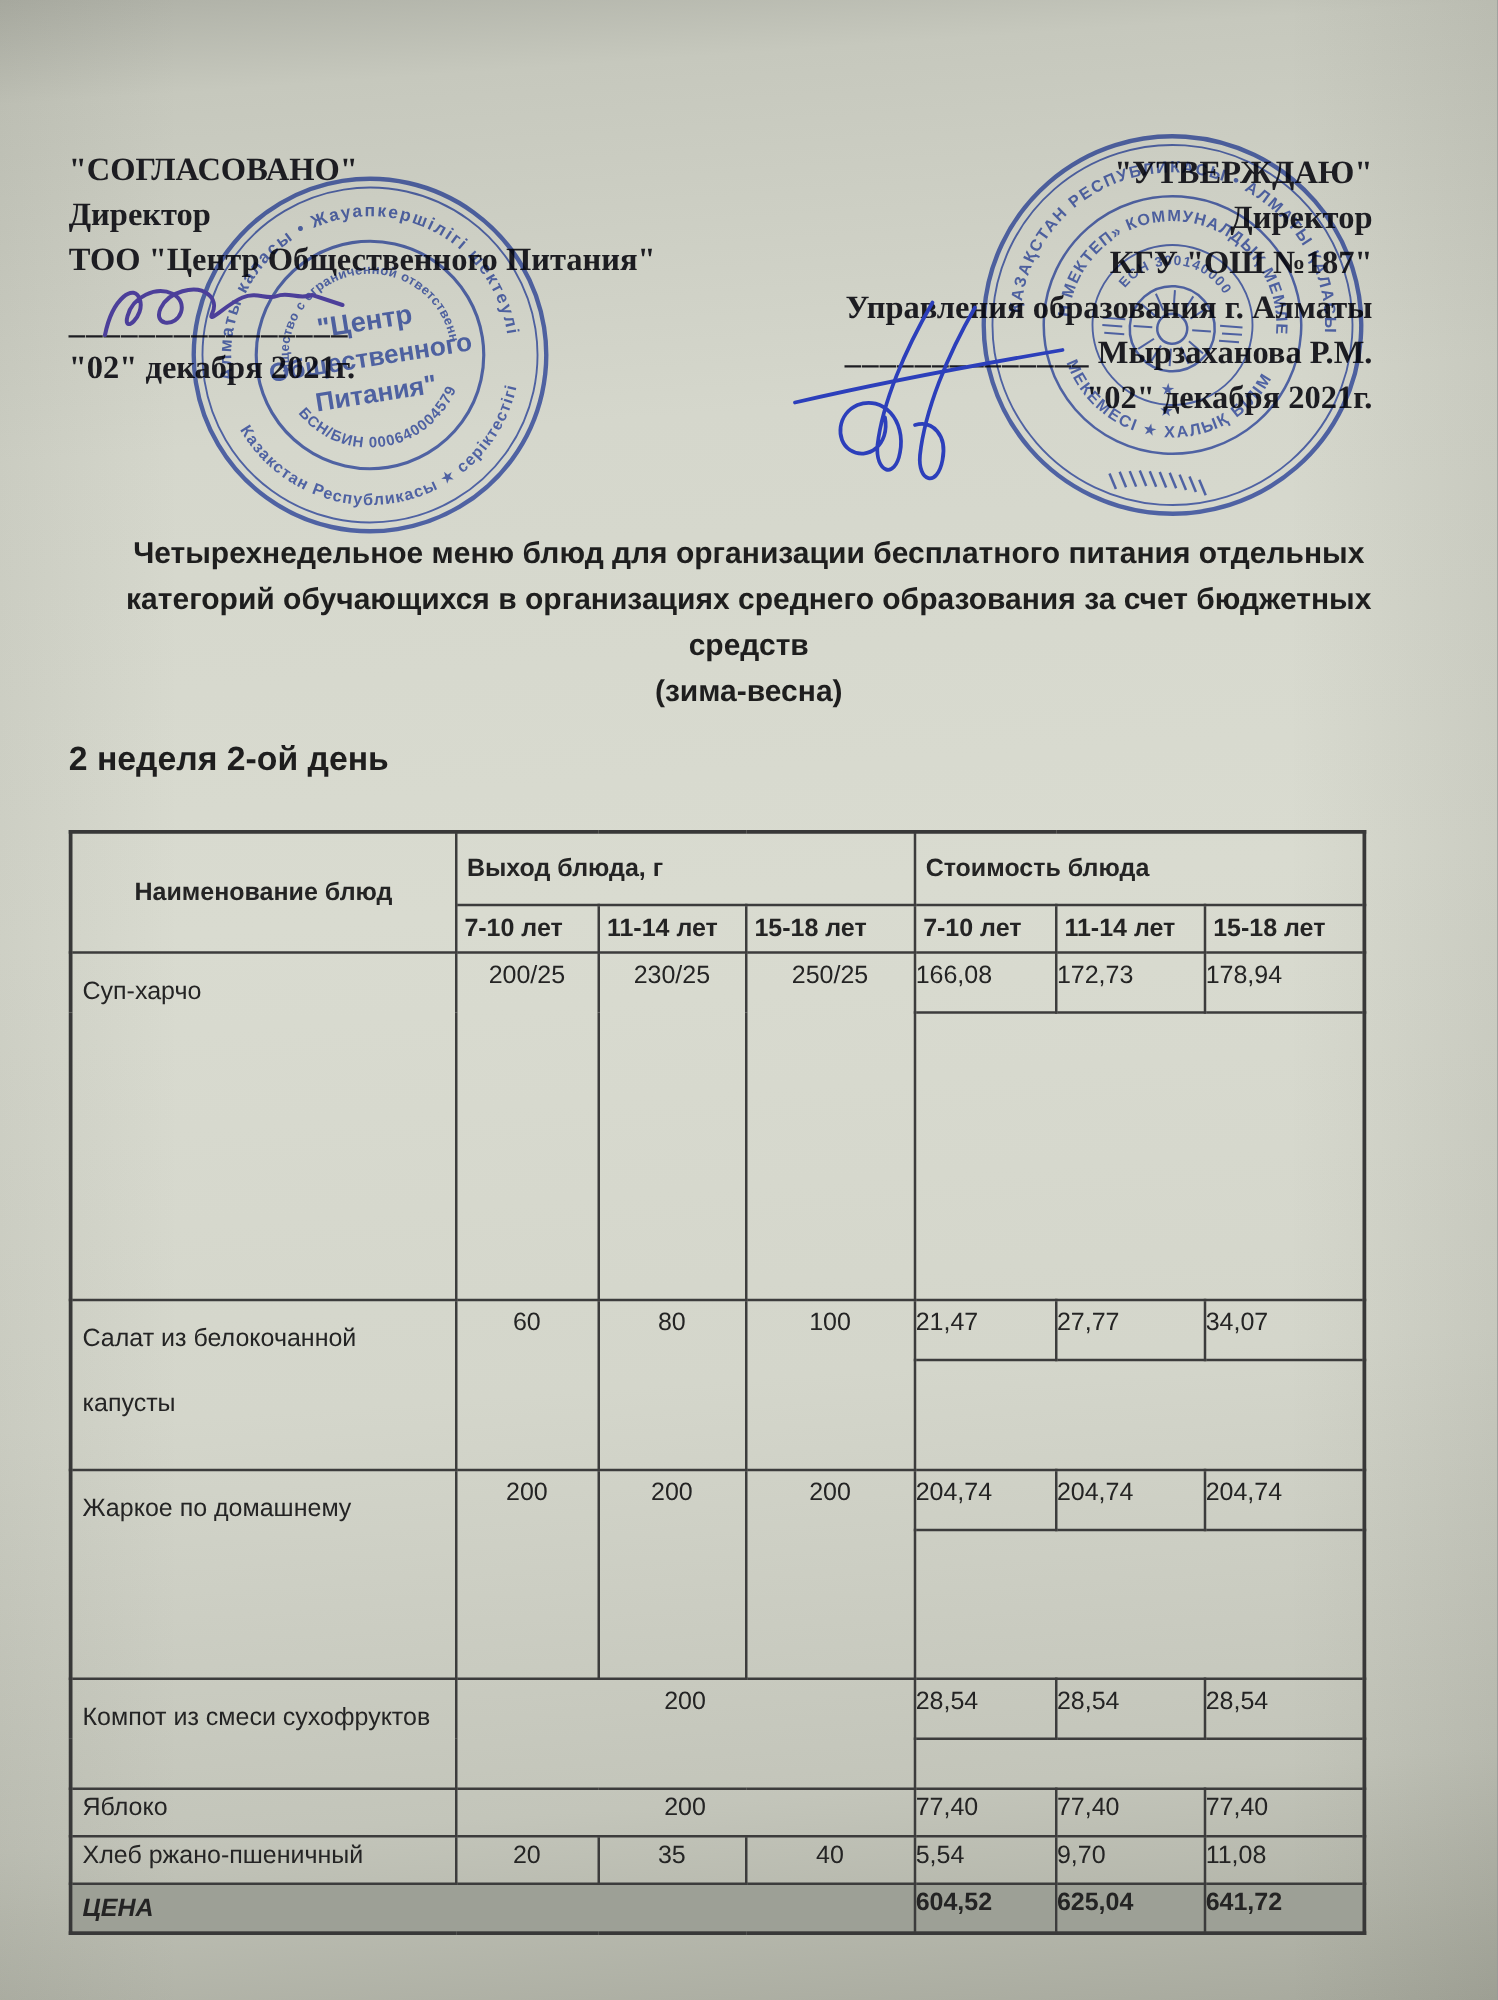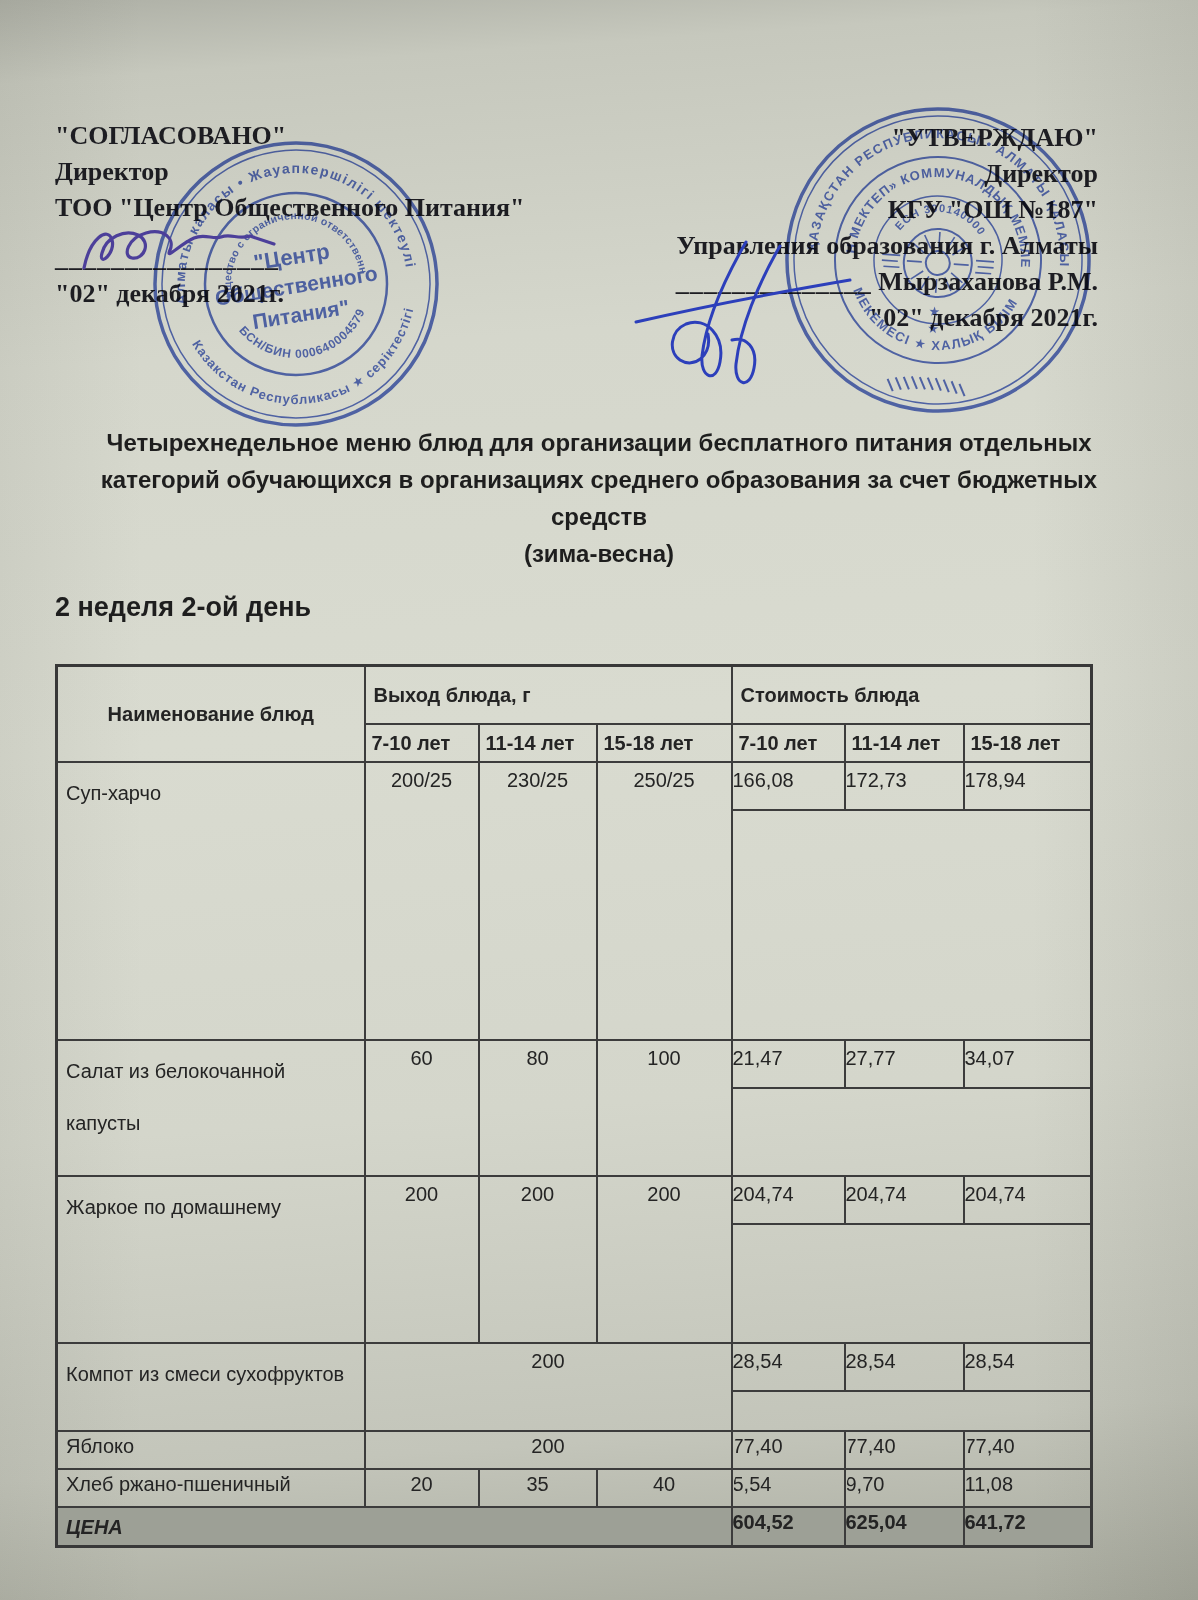--- a/index.html
+++ b/index.html
@@ -39,21 +39,21 @@
   td.nm{text-align:left;vertical-align:top;padding:4px 6px 0 8px;line-height:52px;}
   td.nm-s{text-align:left;vertical-align:top;padding:3px 6px 0 8px;line-height:1.15;}
   td.w{text-align:center;vertical-align:top;padding-top:6px;}
   td.ws{text-align:center;vertical-align:top;padding-top:3px;}
   td.p{vertical-align:top;padding:6px 8px 0 0;height:40px;}
   td.ps{text-align:left;vertical-align:top;padding:3px 8px 0 0;}
   tr.f-sup td{height:226px;}
   tr.f-sal td{height:84px;}
   tr.f-zha td{height:115px;}
   tr.f-kom td{height:36px;}
-  tr.short td{height:32px;border-radius:14px;}
+  tr.short td{height:32px;}
   tr.total td{background:#9da096;height:34px;}
   tr.total td.label{font-style:italic;font-weight:bold;text-align:left;padding:2px 0 0 8px;vertical-align:middle;}
   tr.total td.ps{font-weight:bold;}
   .stamp text{font-family:"Liberation Sans","DejaVu Sans",sans-serif;}
 </style>
 </head>
 <body>
 
 <div class="page">
 

